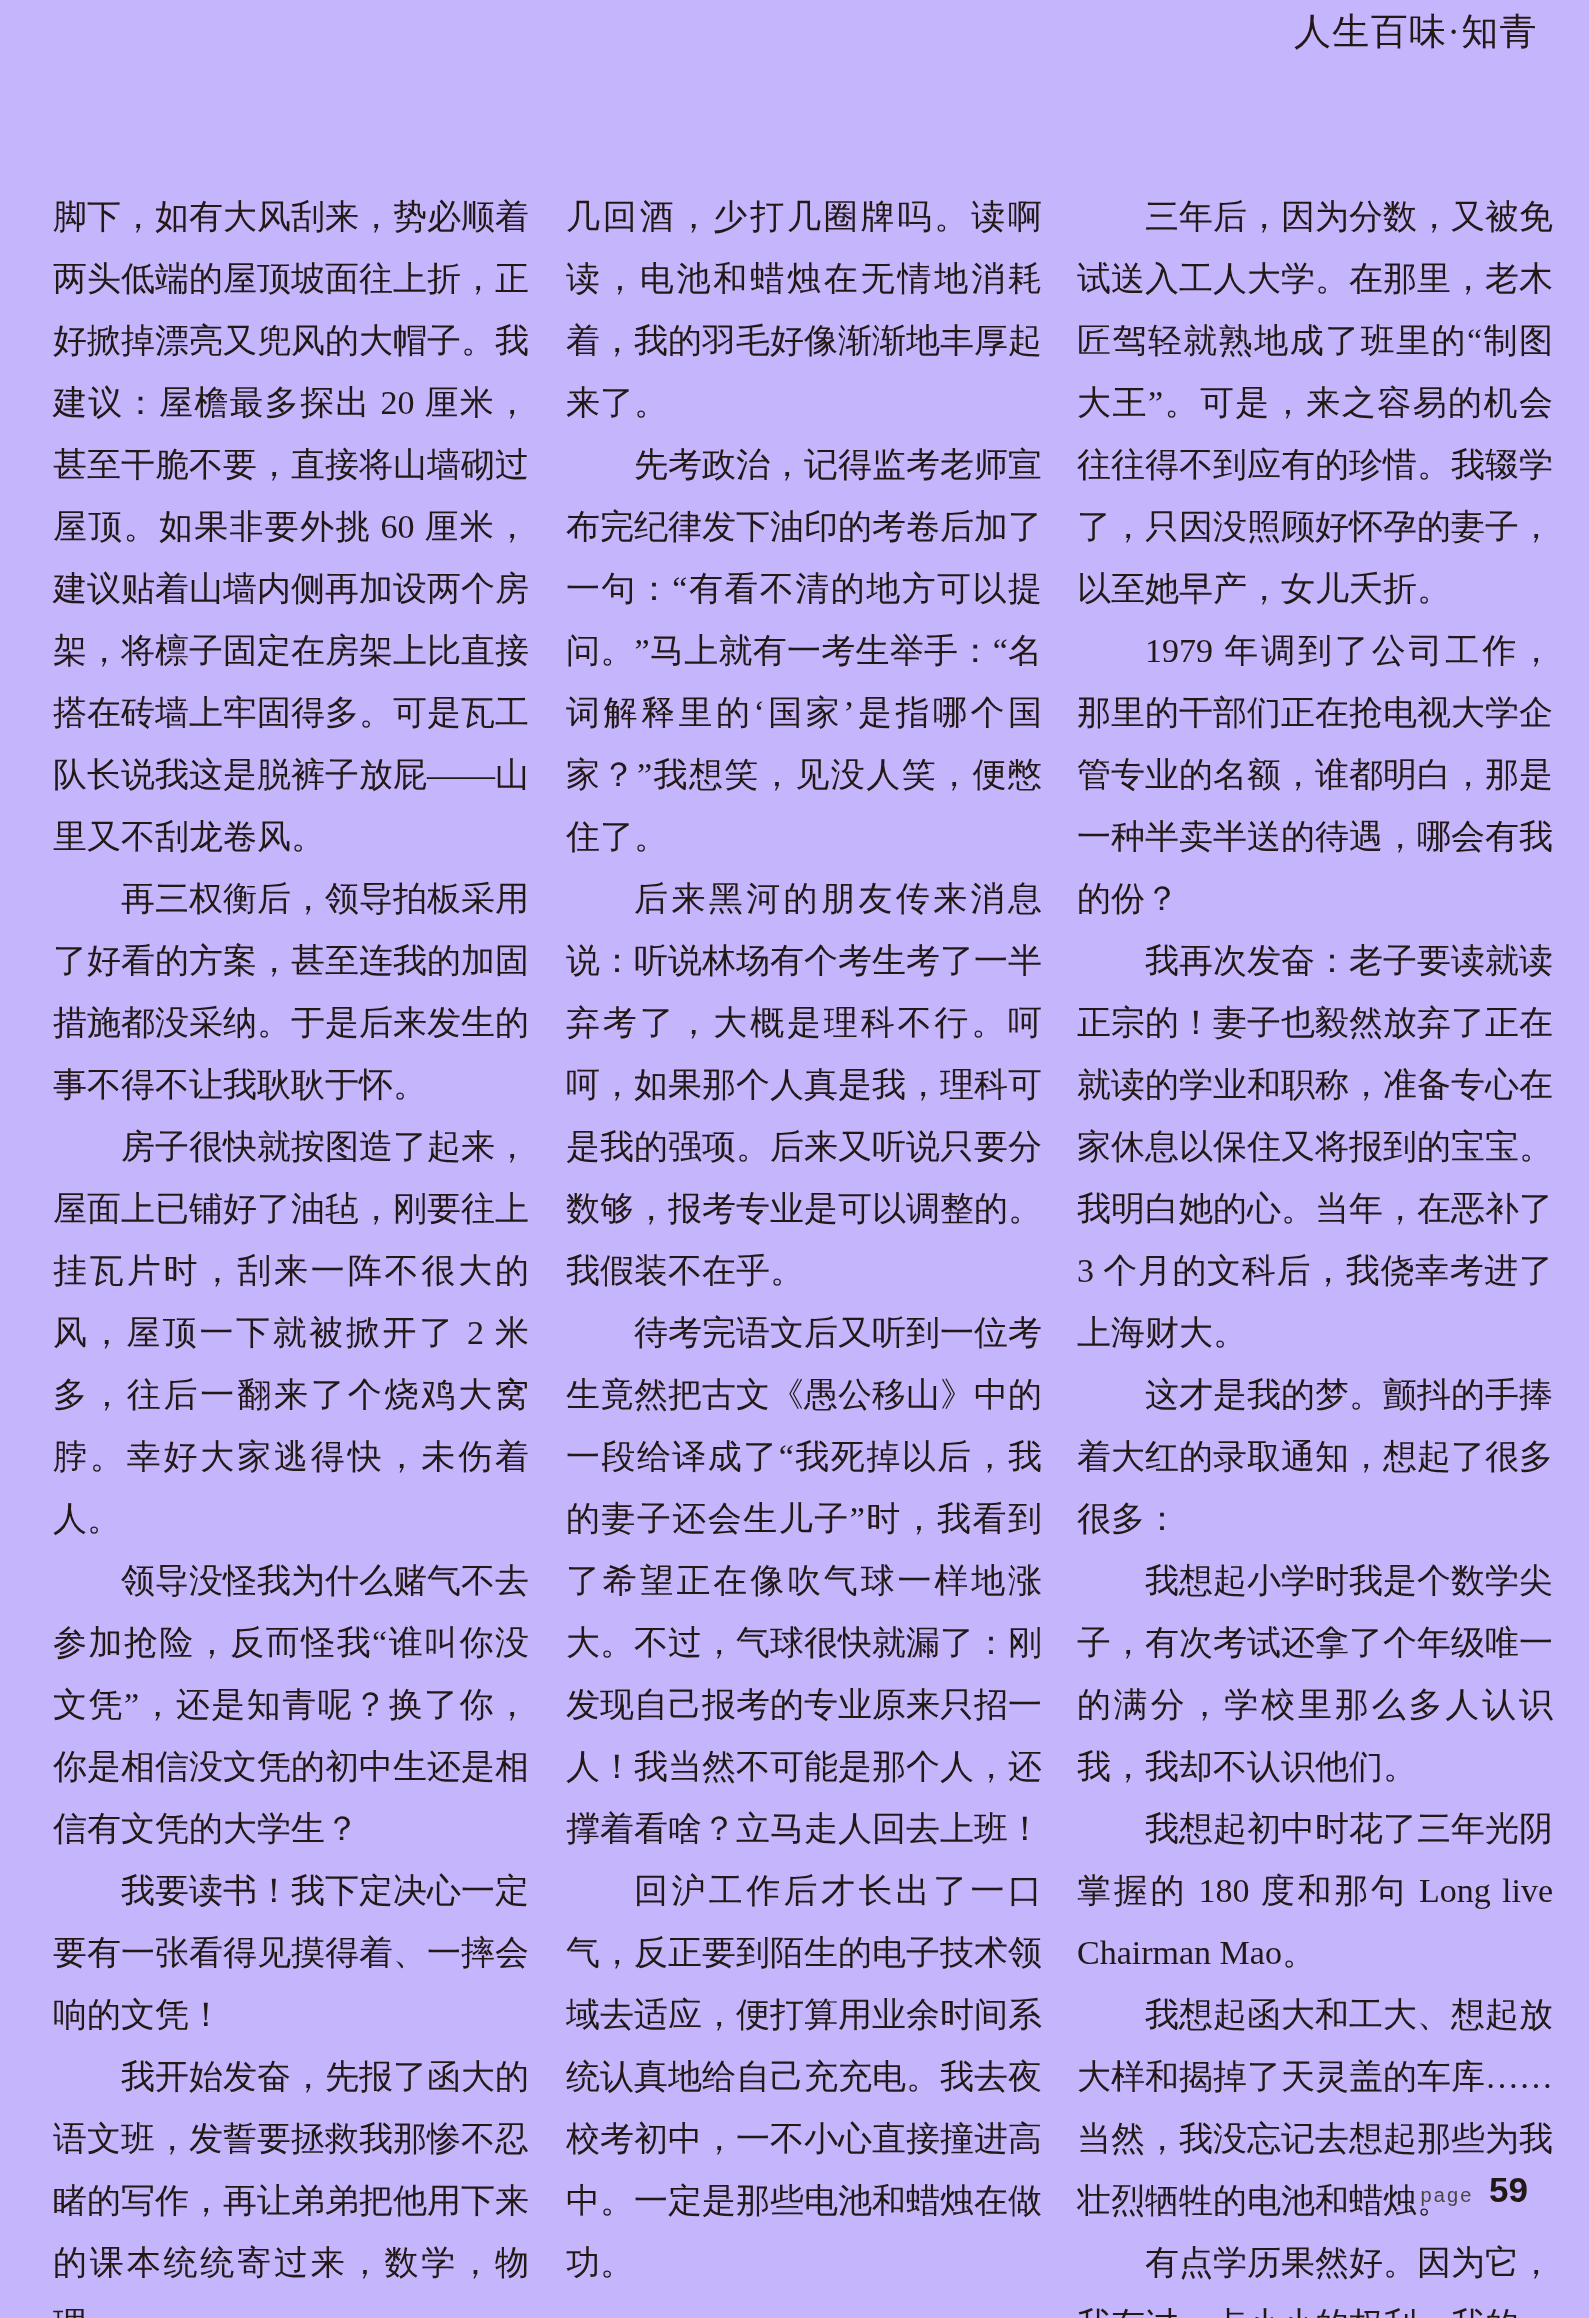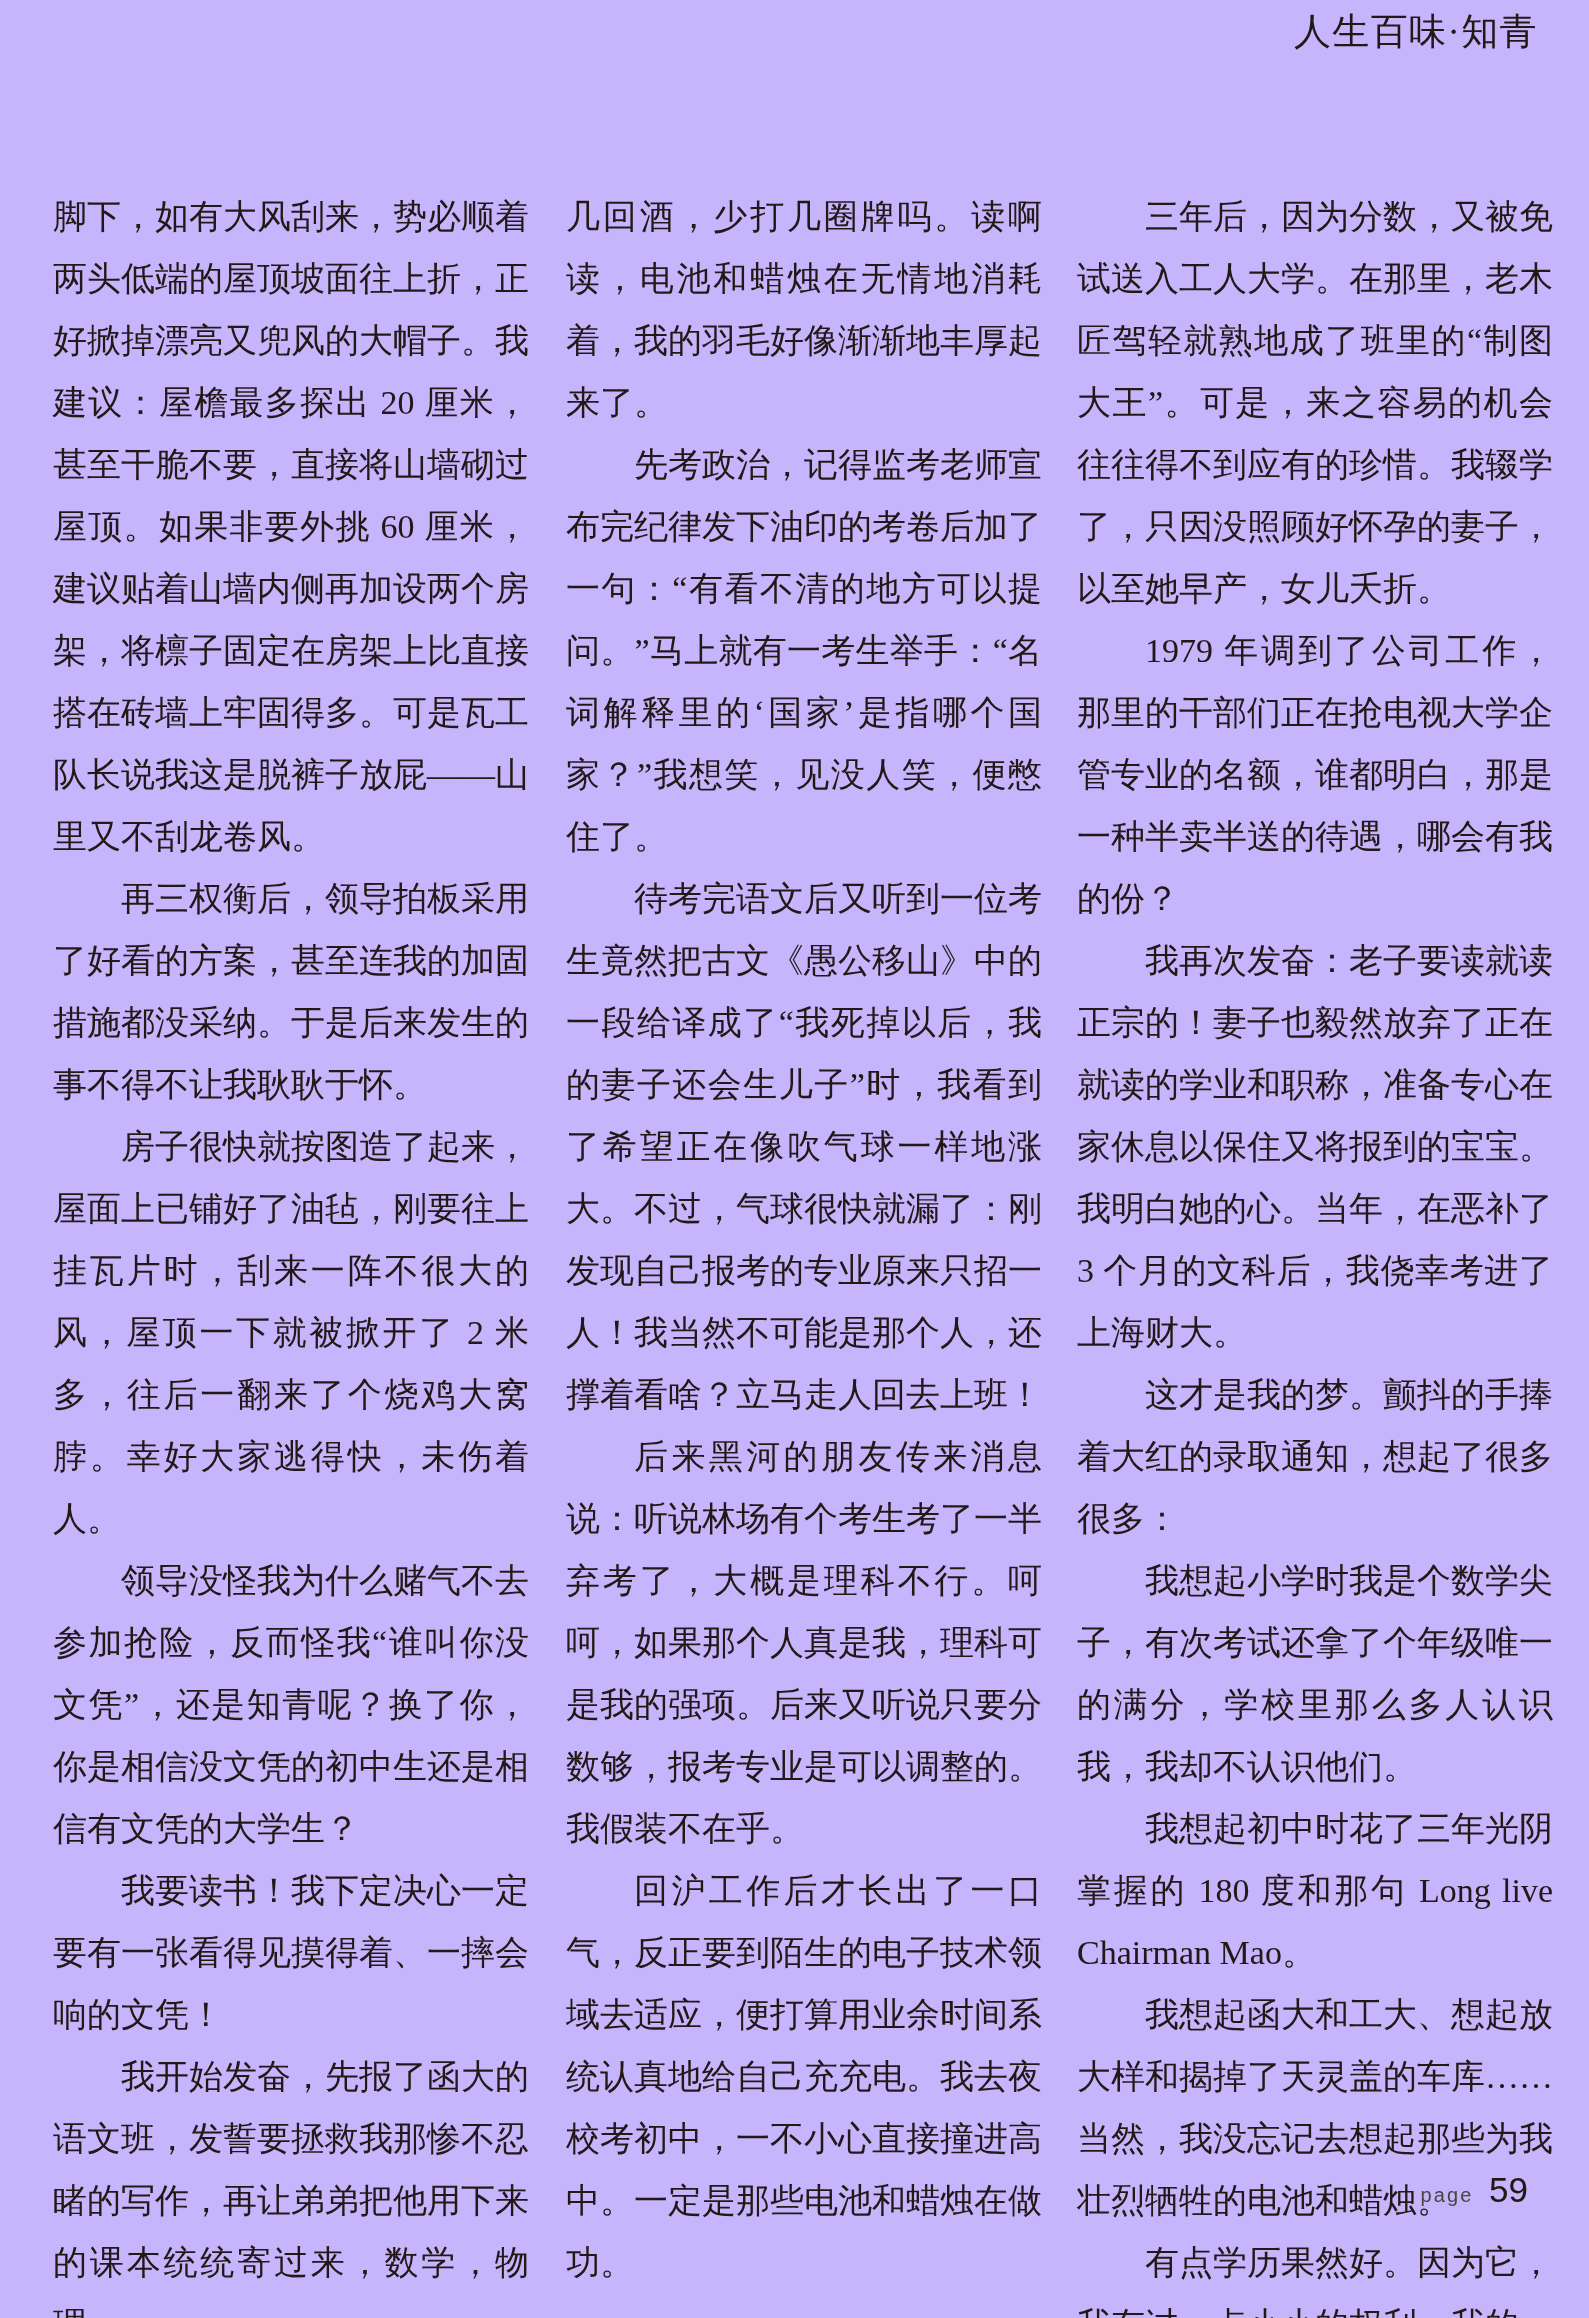--- a/index.html
+++ b/index.html
@@ -57,21 +57,21 @@
     font-family: Liberation Sans, sans-serif;
     font-size: 20px;
     letter-spacing: 2.1px;
     color: #4a4542;
     font-weight: 400;
   }
   .page-footer .page-number {
     font-family: "Liberation Sans", "DejaVu Sans", sans-serif;
     font-size: 35px;
     color: #231815;
-    font-weight: 400;
+    font-weight: 700;
     margin-left: 15.6px;
   }
 </style>
 </head>
 <body>
 
 <div class="page">
 
   <div class="section-header">人生百味·知青</div>
 
@@ -81,22 +81,22 @@
     <p class="indent">房子很快就按图造了起来，屋面上已铺好了油毡，刚要往上挂瓦片时，刮来一阵不很大的风，屋顶一下就被掀开了 2 米多，往后一翻来了个烧鸡大窝脖。幸好大家逃得快，未伤着人。</p>
     <p class="indent">领导没怪我为什么赌气不去参加抢险，反而怪我“谁叫你没文凭”，还是知青呢？换了你，你是相信没文凭的初中生还是相信有文凭的大学生？</p>
     <p class="indent">我要读书！我下定决心一定要有一张看得见摸得着、一摔会响的文凭！</p>
     <p class="indent">我开始发奋，先报了函大的语文班，发誓要拯救我那惨不忍睹的写作，再让弟弟把他用下来的课本统统寄过来，数学，物理……</p>
 
   </div>
 
   <div class="text-column col-2">
     <p>几回酒，少打几圈牌吗。读啊读，电池和蜡烛在无情地消耗着，我的羽毛好像渐渐地丰厚起来了。</p>
     <p class="indent">先考政治，记得监考老师宣布完纪律发下油印的考卷后加了一句：“有看不清的地方可以提问。”马上就有一考生举手：“名词解释里的‘国家’是指哪个国家？”我想笑，见没人笑，便憋住了。</p>
+    <p class="indent">后来黑河的朋友传来消息说：听说林场有个考生考了一半弃考了，大概是理科不行。呵呵，如果那个人真是我，理科可是我的强项。后来又听说只要分数够，报考专业是可以调整的。我假装不在乎。</p>
     <p class="indent">待考完语文后又听到一位考生竟然把古文《愚公移山》中的一段给译成了“我死掉以后，我的妻子还会生儿子”时，我看到了希望正在像吹气球一样地涨大。不过，气球很快就漏了：刚发现自己报考的专业原来只招一人！我当然不可能是那个人，还撑着看啥？立马走人回去上班！</p>
-    <p class="indent">后来黑河的朋友传来消息说：听说林场有个考生考了一半弃考了，大概是理科不行。呵呵，如果那个人真是我，理科可是我的强项。后来又听说只要分数够，报考专业是可以调整的。我假装不在乎。</p>
     <p class="indent">回沪工作后才长出了一口气，反正要到陌生的电子技术领域去适应，便打算用业余时间系统认真地给自己充充电。我去夜校考初中，一不小心直接撞进高中。一定是那些电池和蜡烛在做功。</p>
   </div>
 
   <div class="text-column col-3">
     <p class="indent">三年后，因为分数，又被免试送入工人大学。在那里，老木匠驾轻就熟地成了班里的“制图大王”。可是，来之容易的机会往往得不到应有的珍惜。我辍学了，只因没照顾好怀孕的妻子，以至她早产，女儿夭折。</p>
     <p class="indent">1979 年调到了公司工作，那里的干部们正在抢电视大学企管专业的名额，谁都明白，那是一种半卖半送的待遇，哪会有我的份？</p>
     <p class="indent">我再次发奋：老子要读就读正宗的！妻子也毅然放弃了正在就读的学业和职称，准备专心在家休息以保住又将报到的宝宝。我明白她的心。当年，在恶补了 3 个月的文科后，我侥幸考进了上海财大。</p>
     <p class="indent">这才是我的梦。颤抖的手捧着大红的录取通知，想起了很多很多：</p>
     <p class="indent">我想起小学时我是个数学尖子，有次考试还拿了个年级唯一的满分，学校里那么多人认识我，我却不认识他们。</p>
     <p class="indent">我想起初中时花了三年光阴掌握的 180 度和那句 Long live Chairman Mao。</p>

